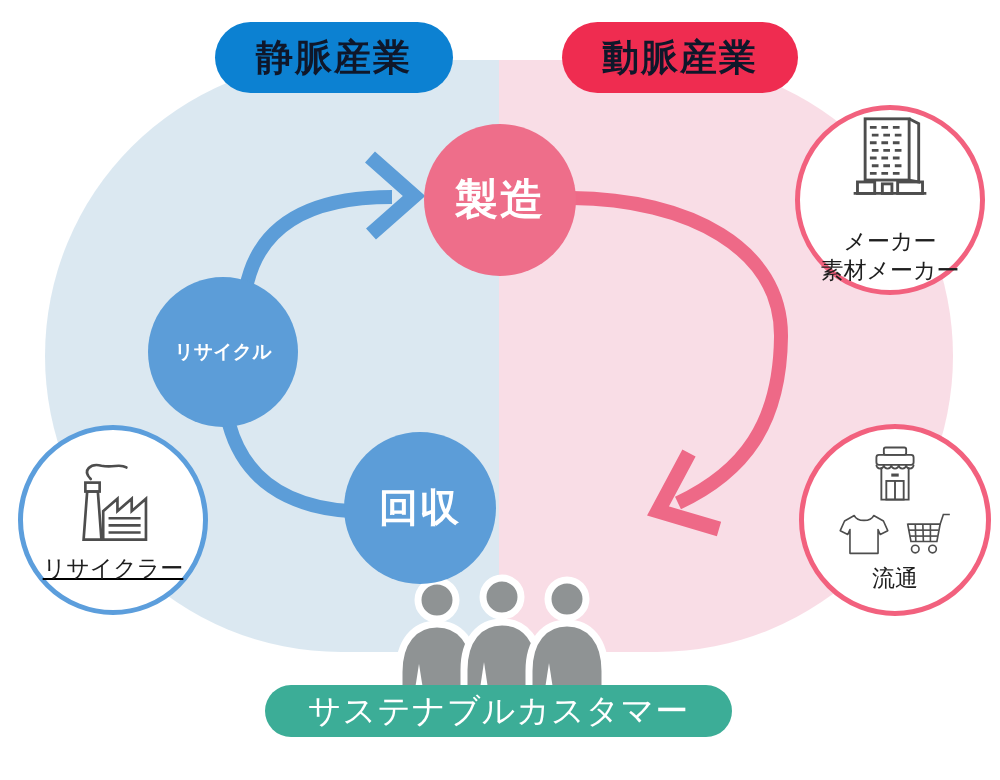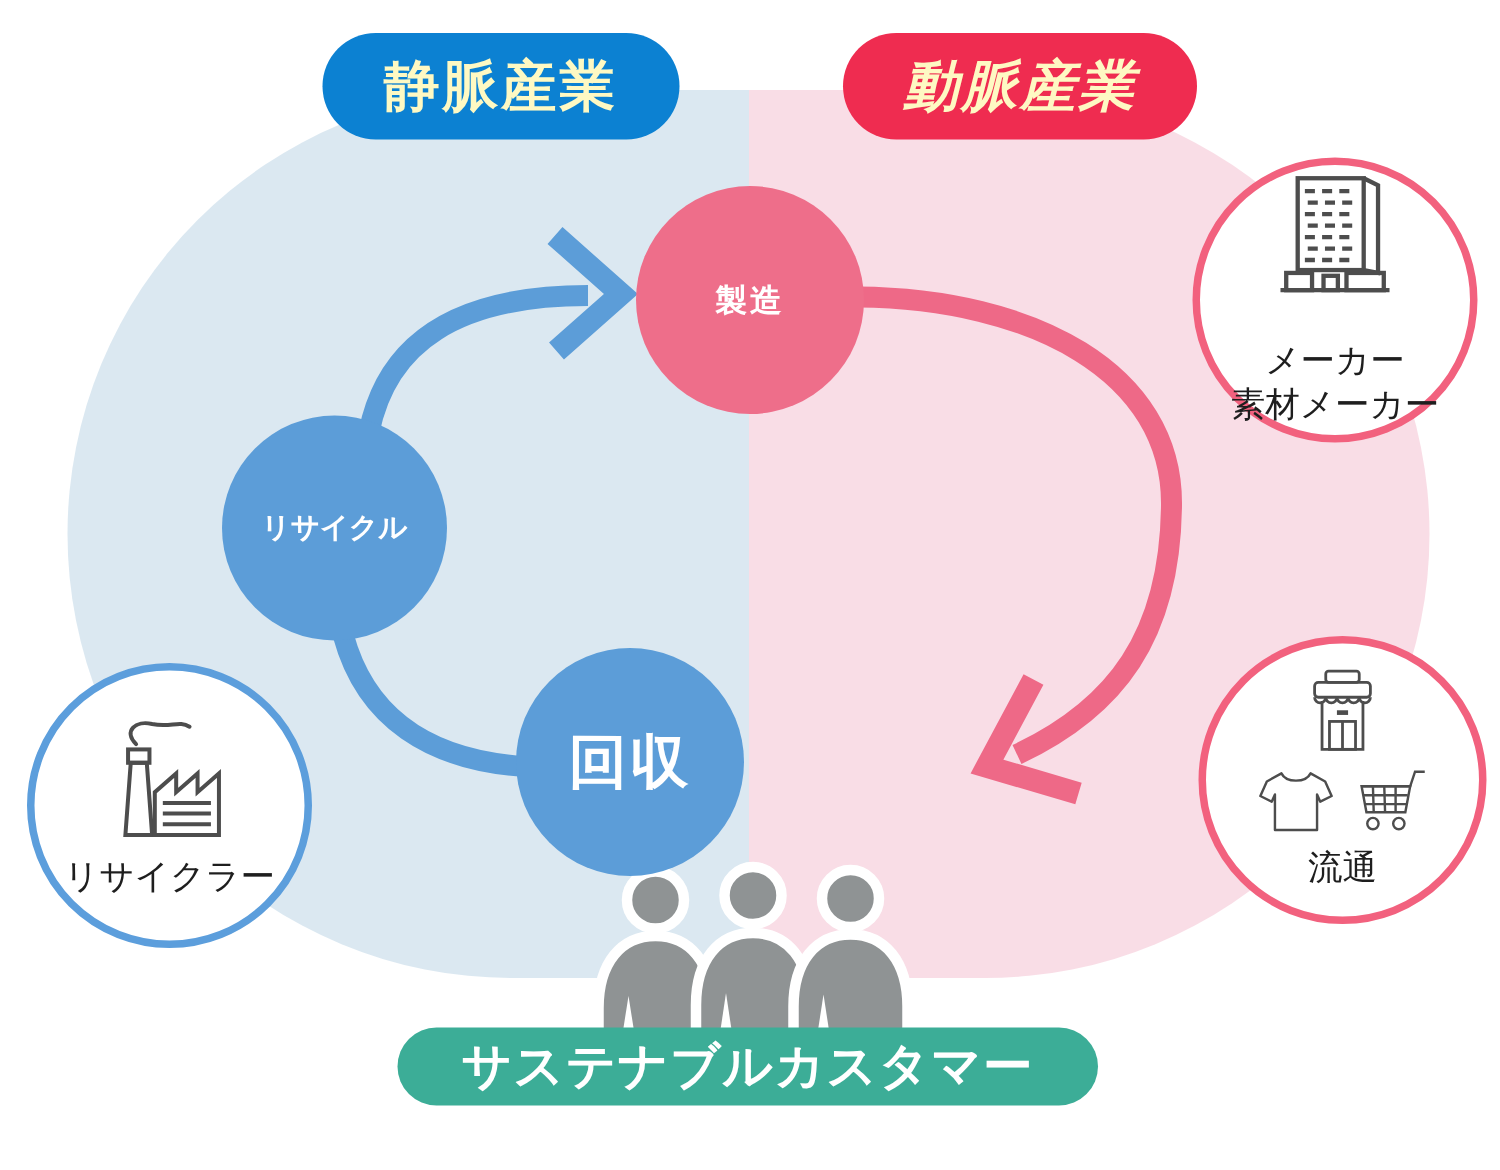--- a/index.html
+++ b/index.html
@@ -12,51 +12,51 @@
 
   .layer-svg{position:absolute;left:0;top:0;width:1000px;height:780px;z-index:2;pointer-events:none;}
   .arrow-blue{stroke:var(--node_blue);fill:none;}
   .arrow-pink{stroke:var(--arrow_pink);fill:none;}
 
   
   .node{position:absolute;border-radius:50%;display:flex;align-items:center;justify-content:center;
         color:#fff;font-weight:bold;z-index:3;letter-spacing:2px;}
   .node-pink{background:var(--node_pink);}
   .node-blue{background:var(--node_blue);}
-  .node-manufacture{left:424px;top:124px;width:152px;height:152px;font-size:21px;}
+  .node-manufacture{left:424px;top:124px;width:152px;height:152px;font-size:43px;}
   .node-recycle{left:148px;top:277px;width:150px;height:150px;font-size:19px;letter-spacing:0;}
   .node-collect{left:344px;top:432px;width:152px;height:152px;font-size:39px;}
   .node-sell{left:504px;top:430px;width:152px;height:152px;font-size:33px;}
 
   
   .badge{position:absolute;top:22px;height:71px;border-radius:36px;display:flex;align-items:center;
-         justify-content:center;color:#fef9c3;font-weight:bold;font-size:37px;z-index:4;letter-spacing:2px;}
+         justify-content:center;color:#0f172a;font-weight:bold;font-size:37px;z-index:4;letter-spacing:2px;}
   .badge-left{left:215px;width:238px;background:var(--badge_blue);}
-  .badge-right{left:562px;width:236px;background:var(--badge_red);font-style:italic;}
+  .badge-right{left:562px;width:236px;background:var(--badge_red);}
 
   
   .sat{position:absolute;border-radius:50%;background:#fff;display:flex;flex-direction:column;
        align-items:center;justify-content:center;z-index:3;box-sizing:border-box;text-align:center;}
   .sat-pink{border:5px solid var(--sat_pink_border);}
   .sat-blue{border:5px solid var(--sat_blue_border);}
   .sat-maker{left:795px;top:105px;width:190px;height:190px;gap:20px;}
   .sat-dist{left:799px;top:424px;width:192px;height:192px;font-family:Liberation Mono, monospace;}
-  .sat-recycler{left:18px;top:442px;width:190px;height:190px;}
+  .sat-recycler{left:18px;top:425px;width:190px;height:190px;text-decoration:underline;}
   .sat-label{color:#1e1e1e;font-size:23px;line-height:1.25;margin-top:4px;}
   .icon-stroke{stroke:var(--icon_gray);fill:none;stroke-width:3;}
   .icon-row{display:flex;align-items:flex-end;gap:6px;margin-top:2px;}
 
   
   .person-fill{fill:var(--people_gray);stroke:#fff;stroke-width:7;}
   .notch{fill:#fff;stroke:none;}
 
   
   .pill{position:absolute;left:265px;top:685px;width:467px;height:52px;border-radius:38px;
         background:var(--teal);display:flex;align-items:center;justify-content:center;color:#fff;
-        font-weight:bold;font-size:33px;z-index:4;letter-spacing:1px;}
+        font-weight:normal;font-size:33px;z-index:4;letter-spacing:1px;}
 </style>
 </head>
 <body>
 
 <div class="stage">
 
   <div class="blob"></div>
 
   <svg class="layer-svg" viewBox="0 0 1000 780">
     <path class="arrow-blue" stroke-width="14" d="M 246 288 C 258 228 305 197 392 197"></path>

